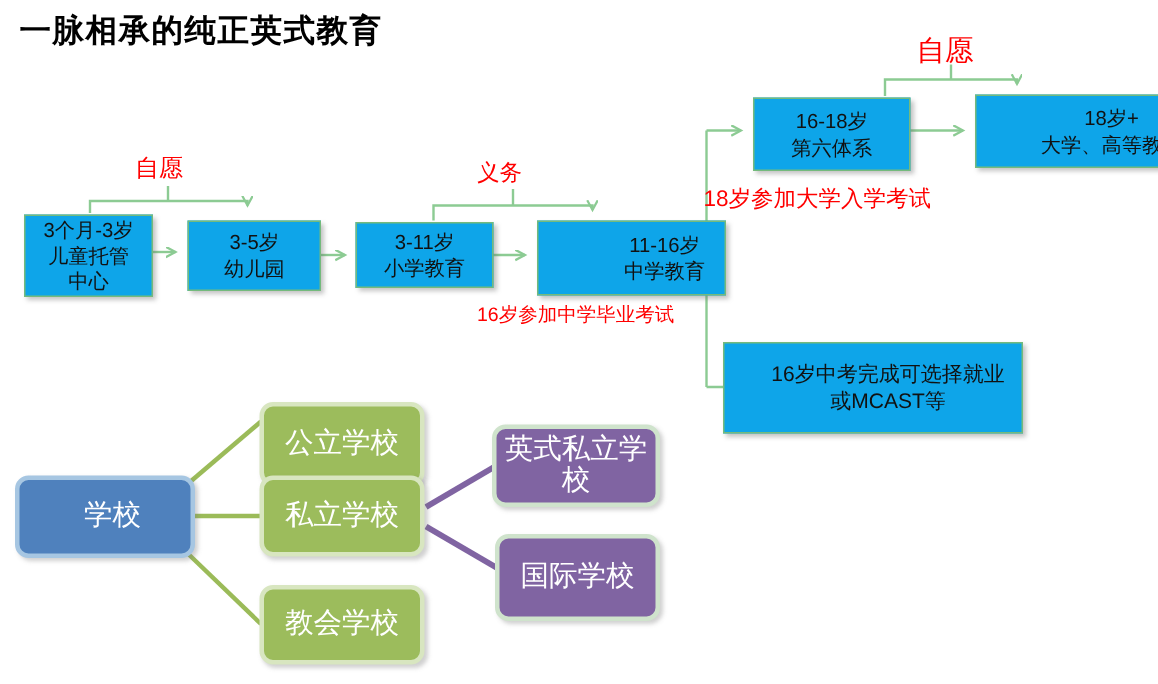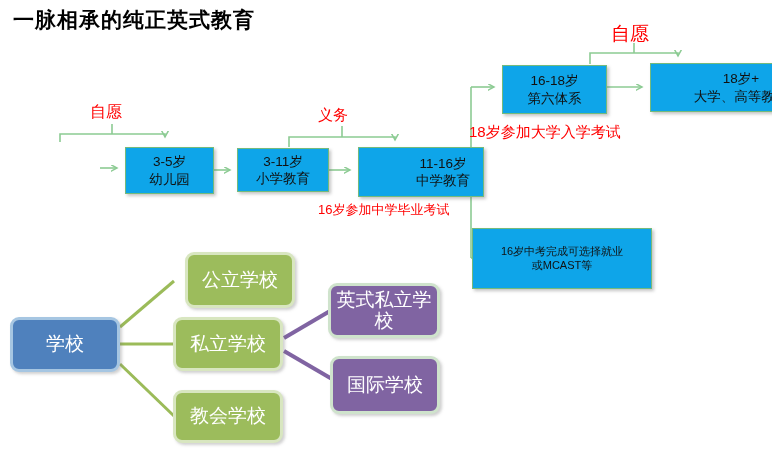--- a/index.html
+++ b/index.html
@@ -17,37 +17,37 @@
     display:flex;align-items:center;justify-content:center;text-align:center;
     white-space:pre-line;font-size:13.5px;color:#111;line-height:1.27;
     box-shadow:2px 2px 3px rgba(110,110,110,.4);z-index:2;
   }
   .box-a{left:16px;top:143px;width:84px;height:53px;}
   .box-b{left:125px;top:147px;width:87px;height:45px;}
   .box-c{left:237px;top:148px;width:90px;height:42px;}
   .box-d{left:358px;top:147px;width:80px;height:48px;padding-left:44px;}
   .box-e{left:502px;top:65px;width:103px;height:47px;}
   .box-f{left:650px;top:63px;width:120px;height:47px;padding-left:30px;}
-  .box-g{left:472px;top:228px;width:178px;height:59px;font-size:11px;}
+  .box-g{left:482px;top:228px;width:178px;height:59px;font-size:14px;padding-left:20px;}
   .rlabel{position:absolute;color:#ff0000;z-index:2;white-space:nowrap;}
   .lab-vol-left{left:90px;top:102px;font-size:16px;}
   .lab-comp{left:318px;top:106px;font-size:15px;}
   .lab-vol-right{left:611px;top:21px;font-size:19px;}
   .lab-uniexam{left:469px;top:123px;font-size:15px;}
   .lab-secexam{left:318px;top:201px;font-size:13px;}
   .tbox{
     position:absolute;border-radius:9px;display:flex;align-items:center;justify-content:center;
     color:#fff;text-align:center;white-space:pre-line;font-size:19px;line-height:1.1;
     box-shadow:2px 2px 3px rgba(120,120,120,.35);z-index:2;
   }
-  .tbox.blue{background:#4f81bd;border:3px solid #a6c6e2;}
+  .tbox.blue{background:#4f81bd;border:3px solid #a6c6e2;padding-left:10px;}
   .tbox.green{background:#9cbc5c;border:3px solid #d8e6c0;}
   .tbox.purple{background:#8064a2;border:3px solid #cfe3cc;}
   .box-root{left:10px;top:317px;width:104px;height:49px;}
-  .box-public{left:173px;top:252px;width:104px;height:50px;margin-left:12px;}
+  .box-public{left:173px;top:268px;width:104px;height:50px;}
   .box-private{left:173px;top:317px;width:104px;height:48px;}
   .box-church{left:173px;top:390px;width:104px;height:47px;}
   .box-british{left:328px;top:283px;width:106px;height:49px;text-align:center;}
   .box-intl{left:330px;top:356px;width:104px;height:52px;}
 </style>
 </head>
 <body>
 
 <div class="canvas">
 
@@ -90,20 +90,23 @@
       <path d="M120,327 L174,281"></path>
       <path d="M120,344 L174,344"></path>
       <path d="M120,364 L174,416"></path>
     </g>
     <g stroke="#8064a2" stroke-width="4" fill="none">
       <path d="M284,338 L330,311"></path>
       <path d="M284,351 L332,379"></path>
     </g>
   </svg>
 
+  <div class="fbox box-a">3个月-3岁
+儿童托管
+中心</div>
   <div class="fbox box-b">3-5岁
 幼儿园</div>
   <div class="fbox box-c">3-11岁
 小学教育</div>
   <div class="fbox box-d">11-16岁
 中学教育</div>
   <div class="fbox box-e">16-18岁
 第六体系</div>
   <div class="fbox box-f">18岁+
 大学、高等教育</div>

